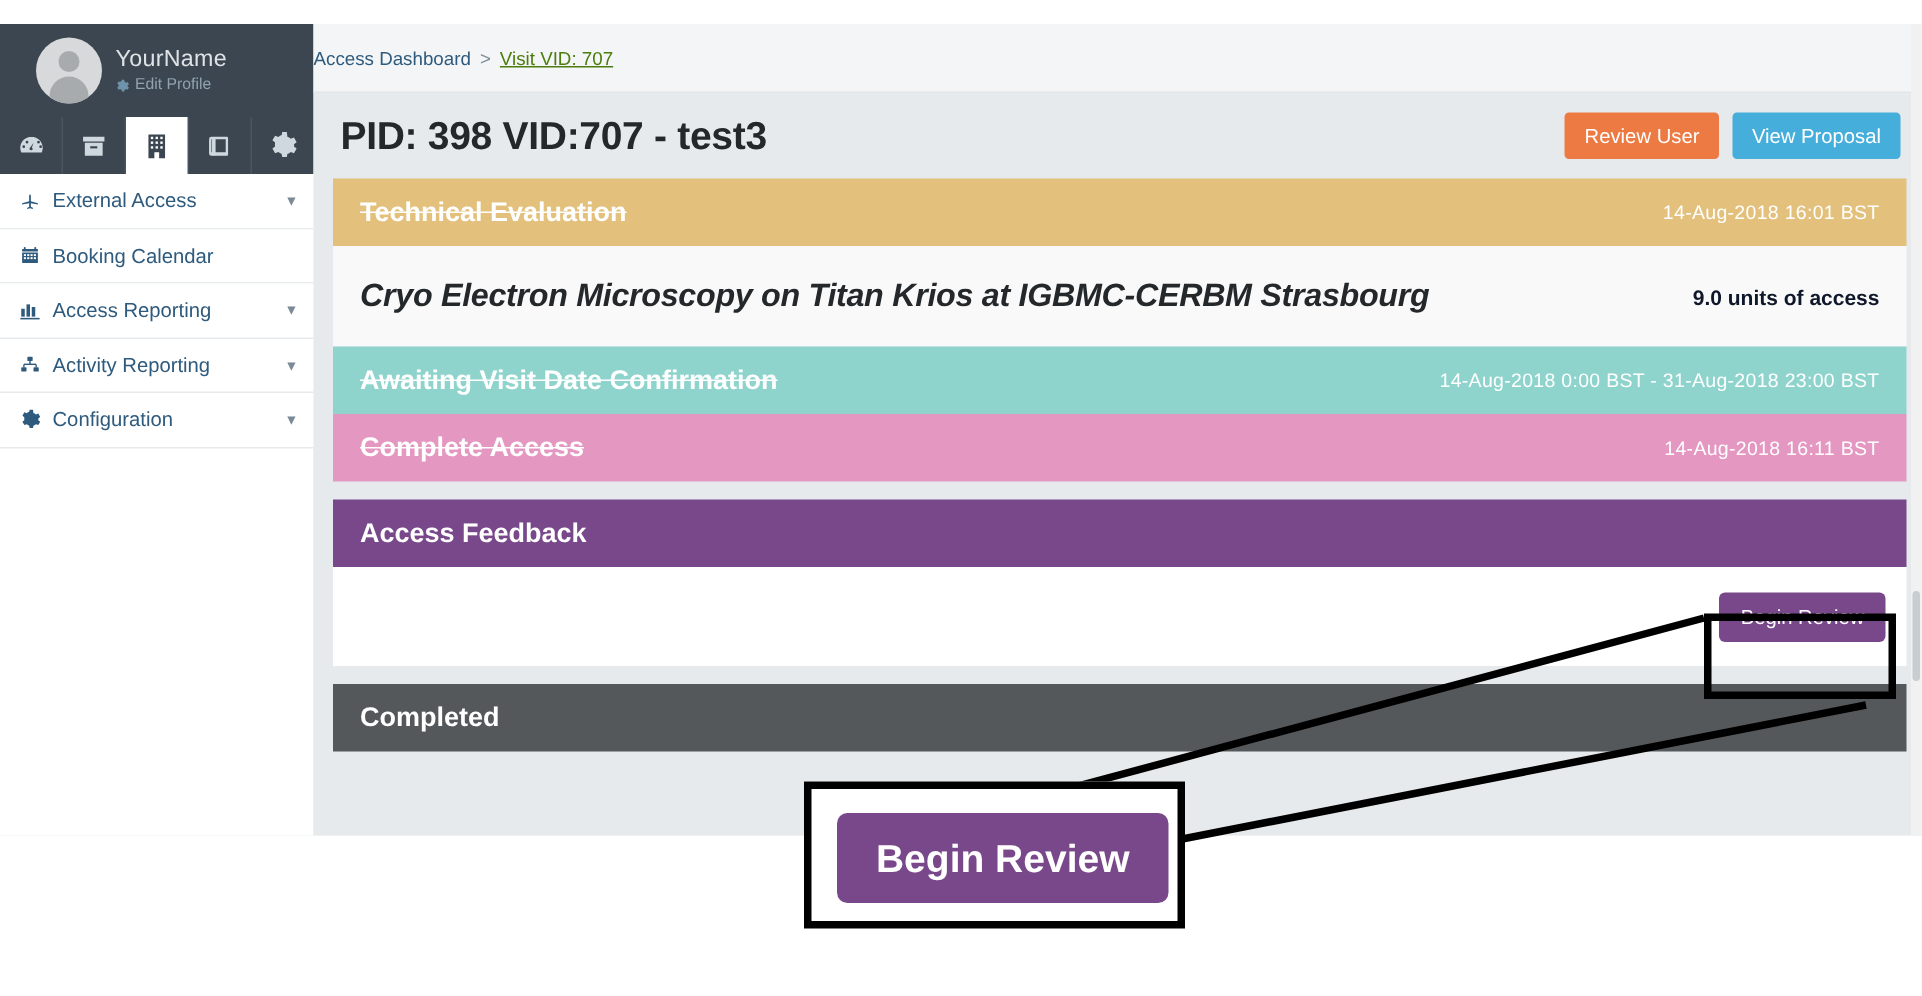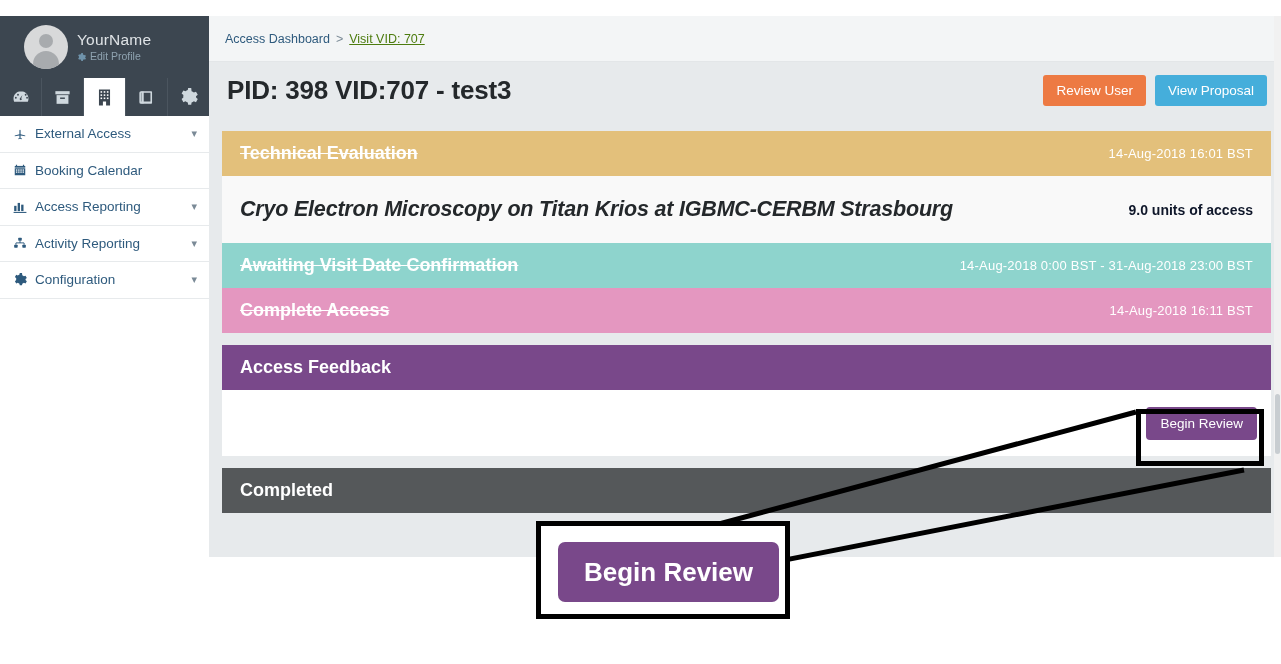--- a/index.html
+++ b/index.html
@@ -138,21 +138,20 @@
     position: relative;
     background: #e7eaec;
     overflow: hidden;
   }
   .breadcrumb-bar {
     height: 46px;
     background: #f3f5f6;
     border-bottom: 1px solid #e3e6e8;
     display: flex;
     align-items: center;
-    padding-left: 16px;
     box-sizing: border-box;
     font-size: 12.5px;
   }
   .bc-link { color: #2e5a7d; }
   .bc-sep { color: #7a8a96; margin: 0 6px; }
   .bc-current { color: #4d7c0f; text-decoration: underline; }
 
   .title-bar {
     height: 57px;
     display: flex;
@@ -175,21 +174,21 @@
     padding: 8px 13px;
     margin-left: 9px;
     font-family: "Liberation Sans", sans-serif;
     cursor: pointer;
     white-space: nowrap;
   }
   .btn-contact { background: #ed7a43; }
   .btn-proposal { background: #45aedb; }
 
   .panel-wrap {
-    margin: 12px 10px 0 13px;
+    margin: 0 10px 0 13px;
   }
   .strip {
     height: 45px;
     display: flex;
     align-items: center;
     padding: 0 18px;
     box-sizing: border-box;
     color: #ffffff;
     font-size: 18px;
     font-weight: bold;

